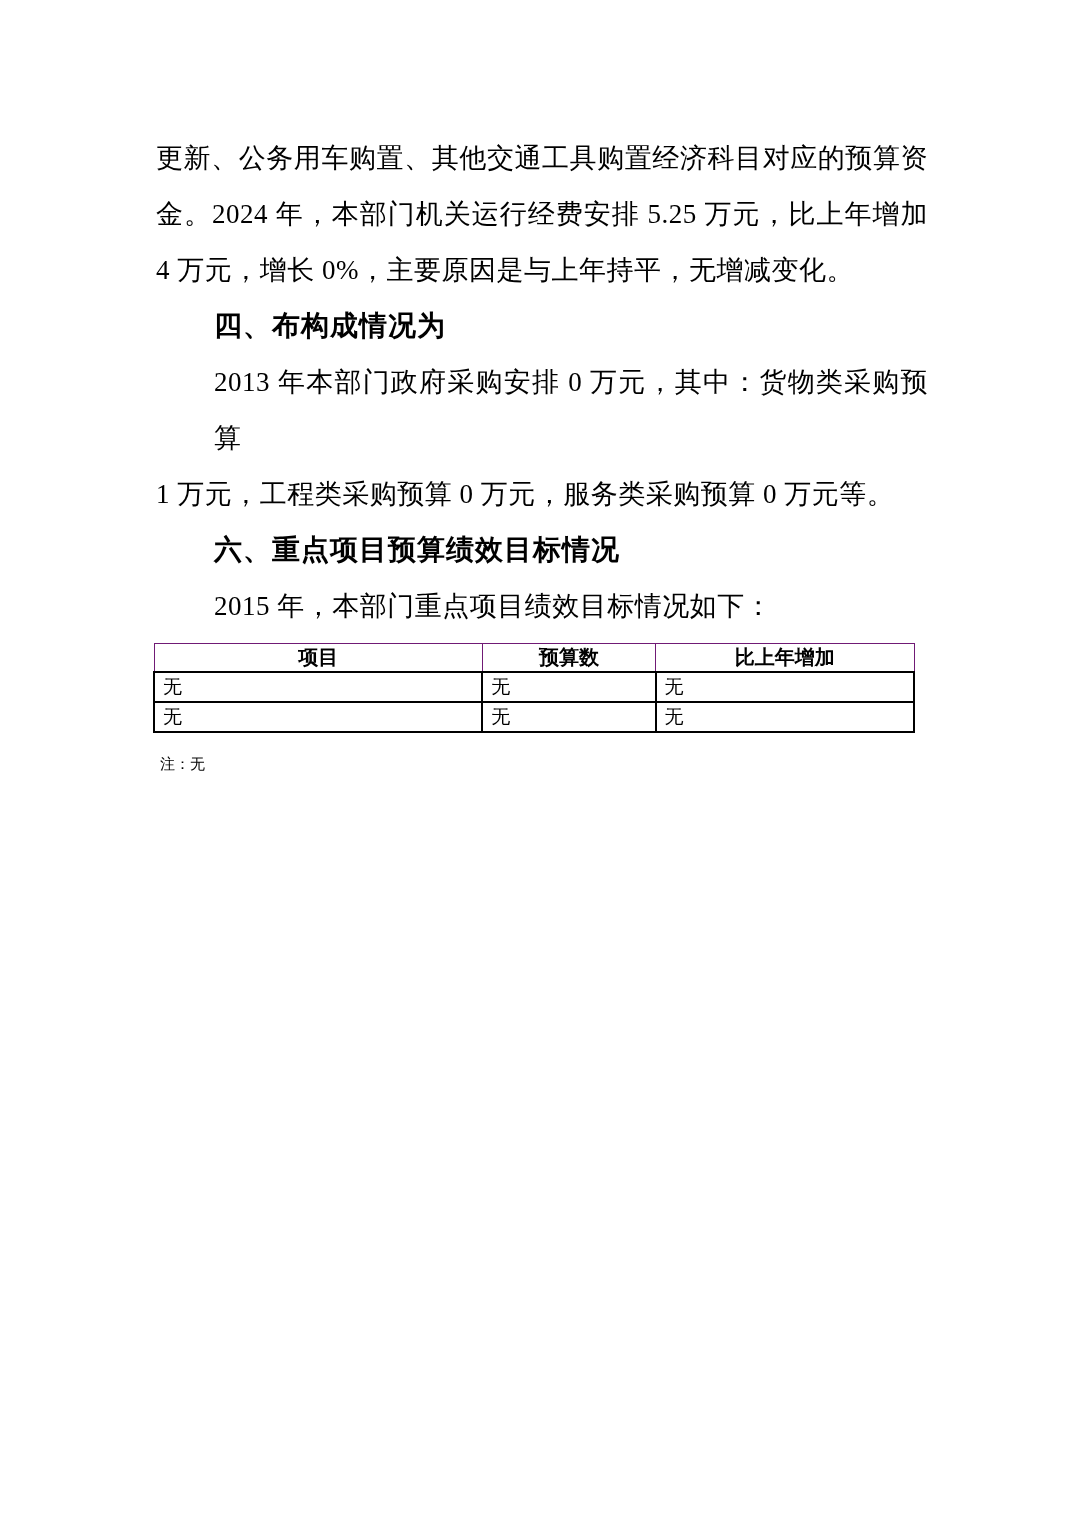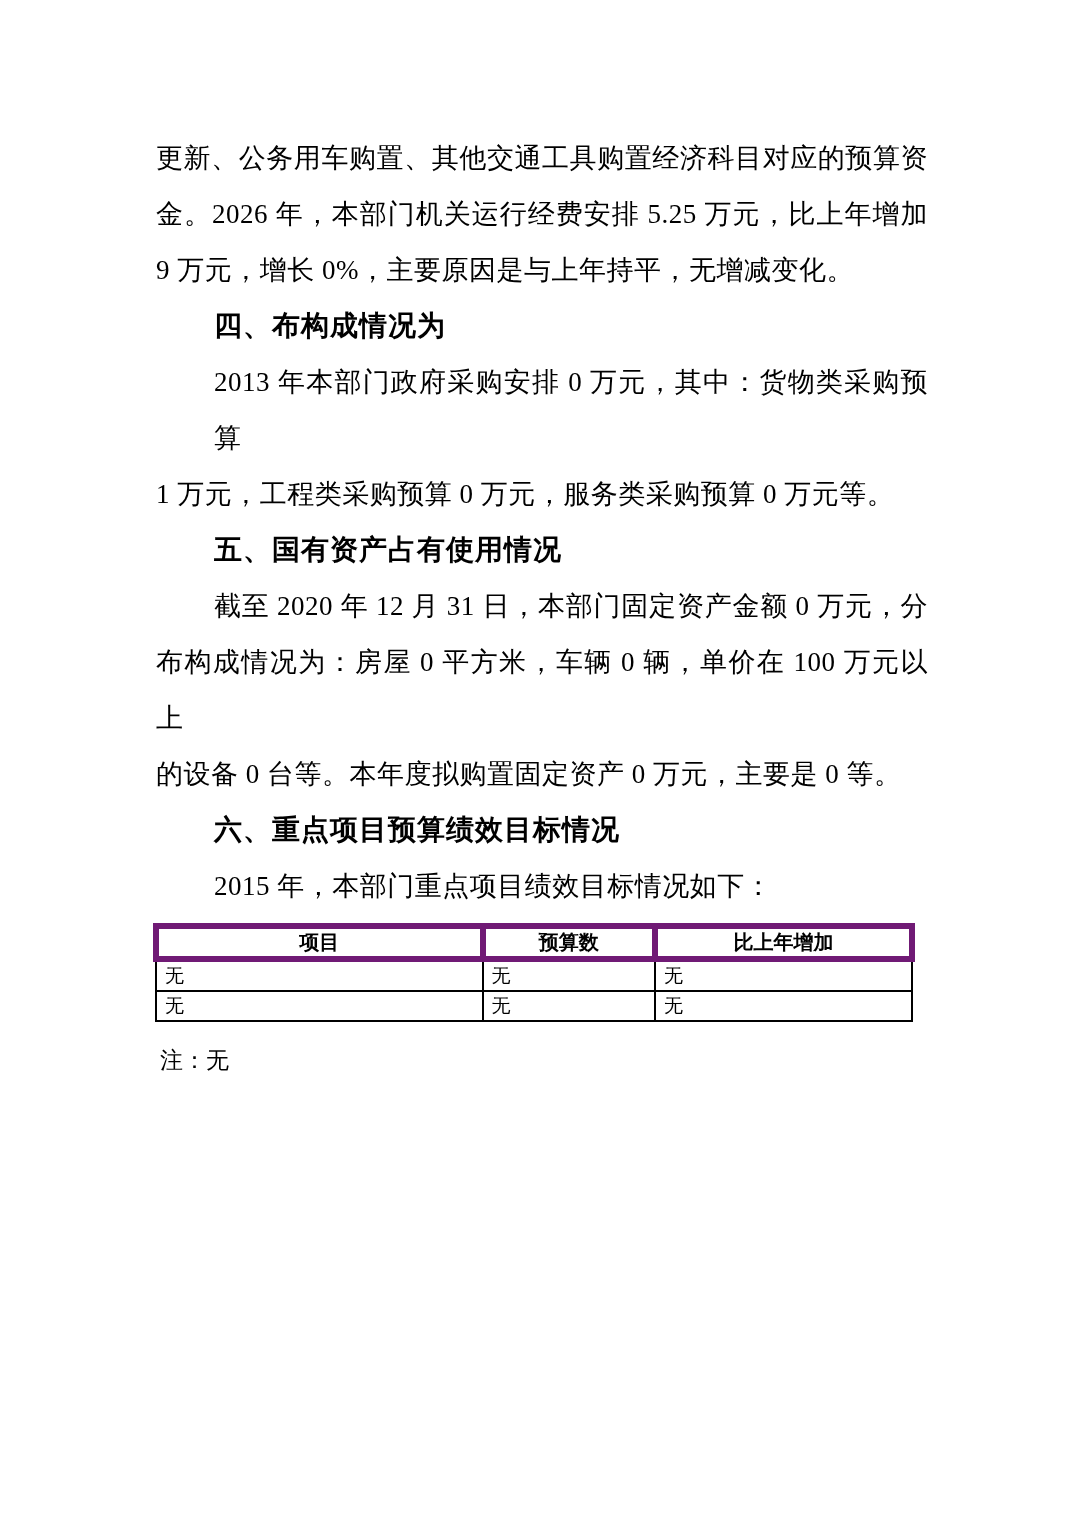--- a/index.html
+++ b/index.html
@@ -43,69 +43,63 @@
     width: 762px;
     margin-left: -3px;
     margin-top: 9px;
     border-collapse: collapse;
     table-layout: fixed;
   }
   .budget-table col.c1 { width: 43.2%; }
   .budget-table col.c2 { width: 22.8%; }
   .budget-table col.c3 { width: 34.0%; }
   .budget-table th {
-    border: 6px solid #701a75;
+    border: 1px solid #701a75;
     font-family: "Liberation Sans", "DejaVu Sans", sans-serif;
     font-weight: bold;
     font-size: 20px;
     height: 28px;
     text-align: center;
     vertical-align: middle;
     padding: 0;
   }
   .budget-table td {
     border: 2px solid #000000;
     font-family: "Liberation Serif", "DejaVu Serif", serif;
     font-size: 19px;
     height: 30px;
     text-align: left;
     vertical-align: middle;
     padding: 1px 8px;
   }
   .note {
-    font-size: 23px;
+    font-size: 15px;
     line-height: 30px;
-    margin-top: 24px;
+    margin-top: 16px;
     padding-left: 4px;
   }
 </style>
 </head>
 <body>
 
 <div class="page">
   <div class="content">
 
     <div>
       <div class="line just">更新、公务用车购置、其他交通工具购置经济科目对应的预算资</div>
-      <div class="line just">金。2026 年，本部门机关运行经费安排 5.25 万元，比上年增加</div>
-      <div class="line">9 万元，增长 0%，主要原因是与上年持平，无增减变化。</div>
+      <div class="line just">金。2024 年，本部门机关运行经费安排 5.25 万元，比上年增加</div>
+      <div class="line">4 万元，增长 0%，主要原因是与上年持平，无增减变化。</div>
     </div>
 
     <div>
       <div class="heading">四、布构成情况为</div>
       <div class="line just ind">2013 年本部门政府采购安排 0 万元，其中：货物类采购预算</div>
       <div class="line">1 万元，工程类采购预算 0 万元，服务类采购预算 0 万元等。</div>
     </div>
 
-    <div>
-      <div class="heading">五、国有资产占有使用情况</div>
-      <div class="line just ind">截至 2020 年 12 月 31 日，本部门固定资产金额 0 万元，分</div>
-      <div class="line just">布构成情况为：房屋 0 平方米，车辆 0 辆，单价在 100 万元以上</div>
-      <div class="line">的设备 0 台等。本年度拟购置固定资产 0 万元，主要是 0 等。</div>
-    </div>
 
     <div>
       <div class="heading">六、重点项目预算绩效目标情况</div>
       <div class="line ind">2015 年，本部门重点项目绩效目标情况如下：</div>
 
       <table class="budget-table">
         <colgroup>
           <col class="c1">
             <col class="c2">
             <col class="c3">

